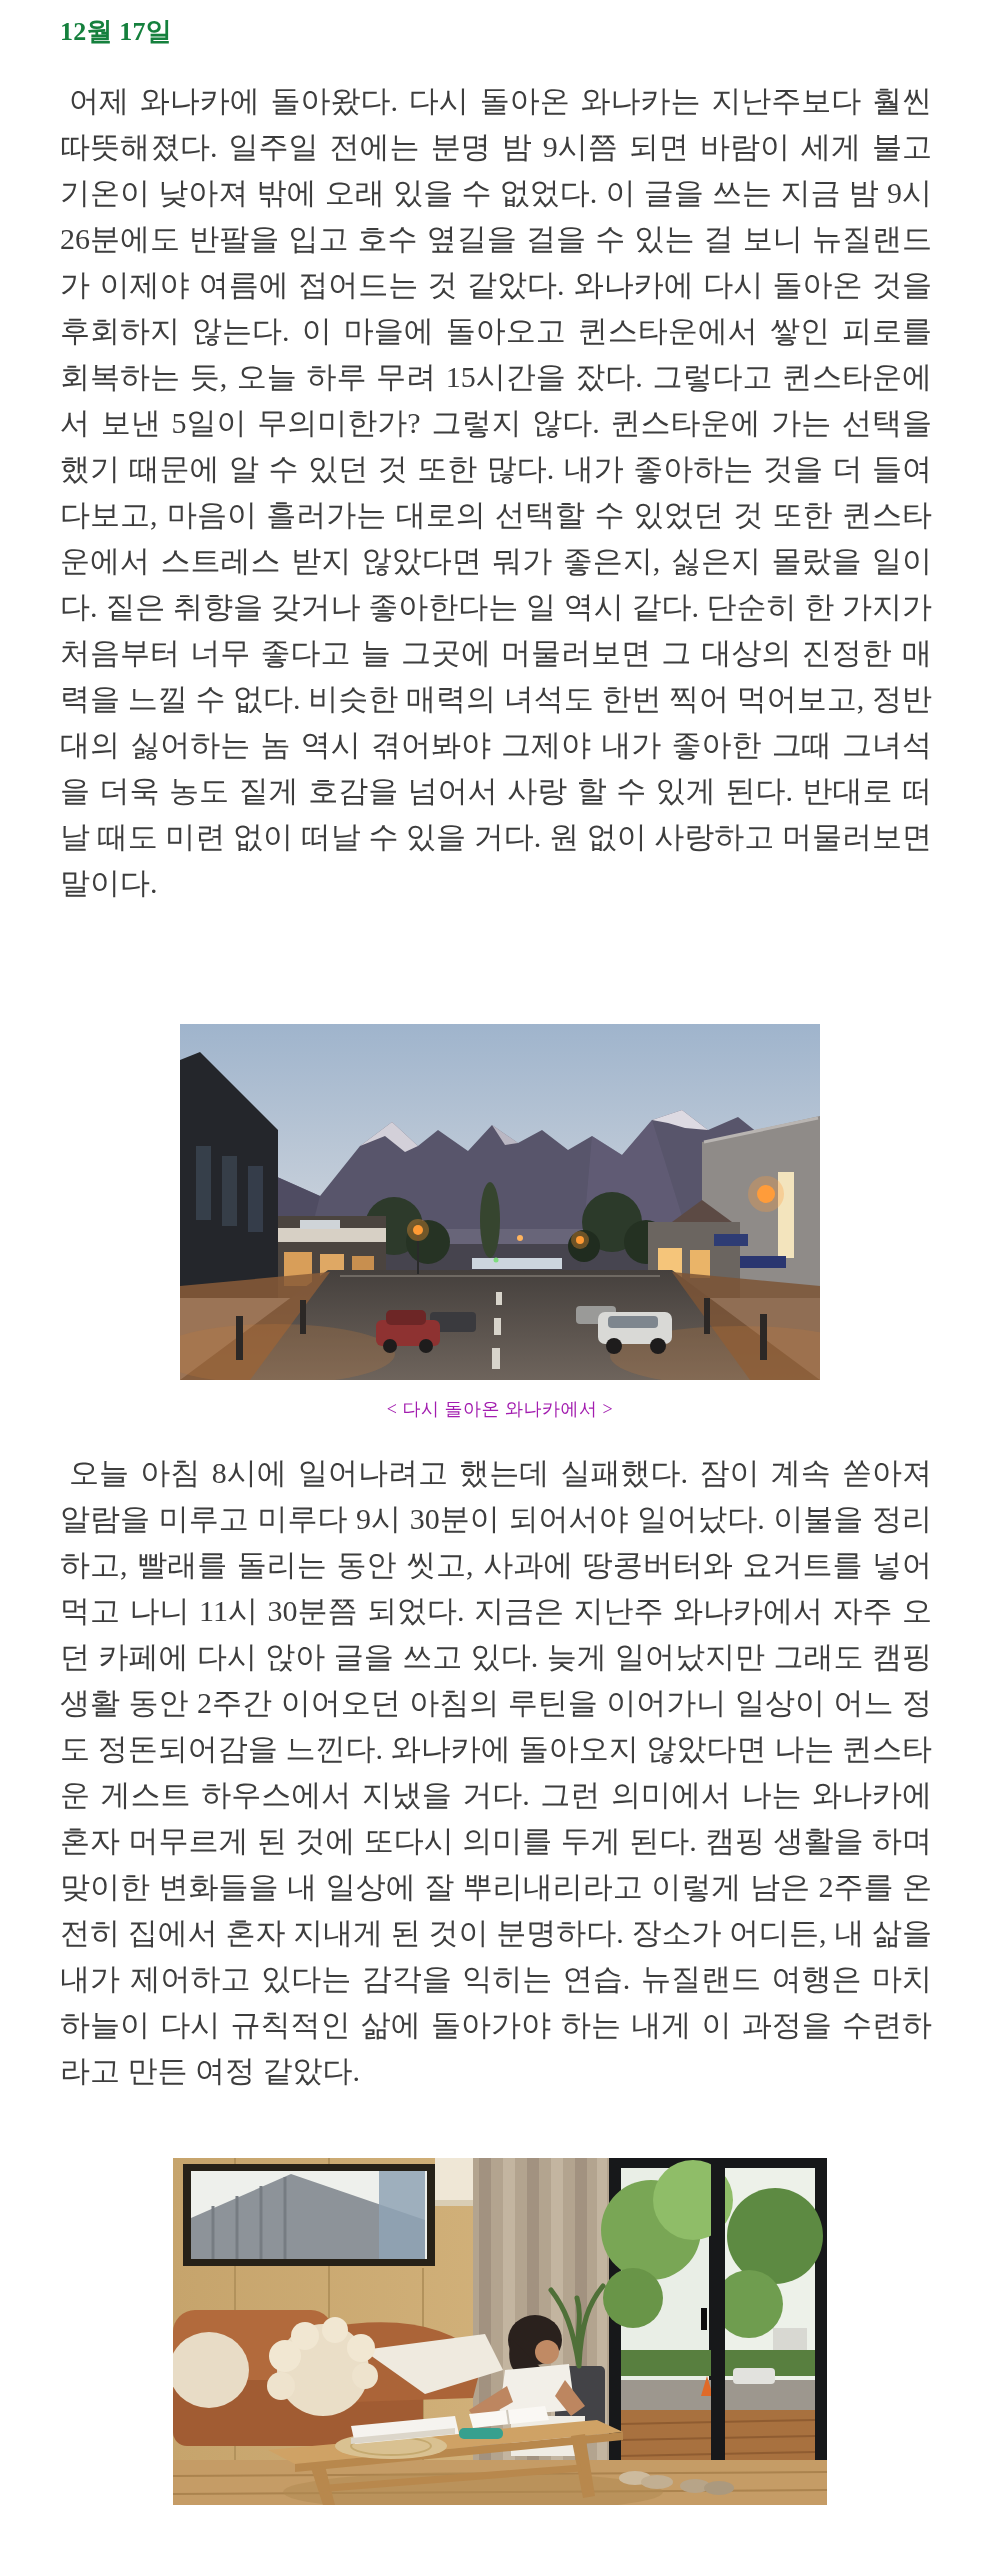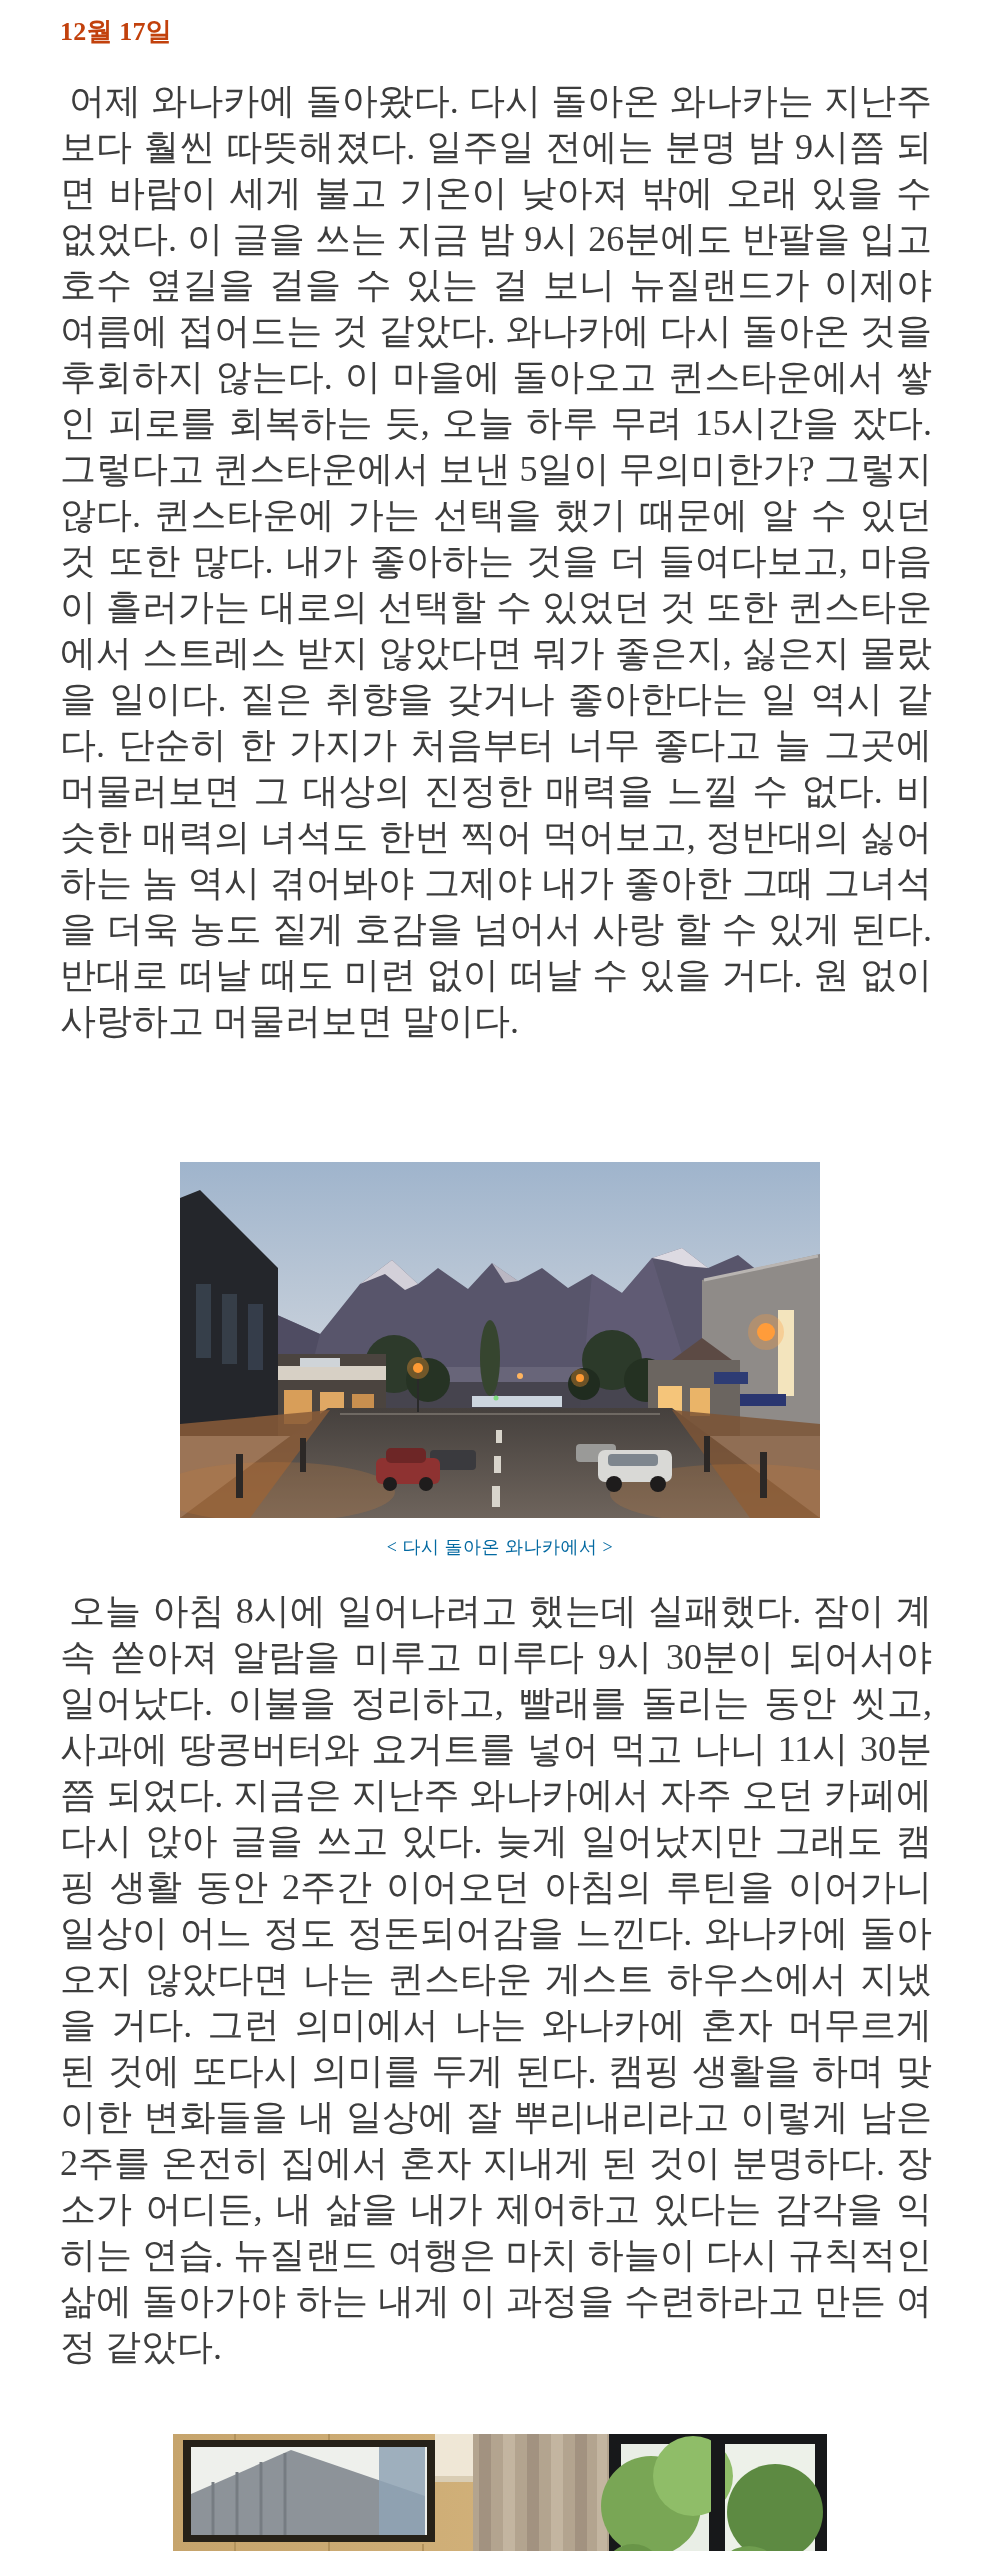--- a/index.html
+++ b/index.html
@@ -16,26 +16,26 @@
   }
   .content {
     padding: 0 58px 0 60px;
   }
   .entry-title {
     font-size: 26px;
     font-weight: 600;
     letter-spacing: 0.2px;
     margin: 0;
     line-height: 36px;
-    color: #c2410c;
+    color: #15803d;
   }
   #entry1-title { margin-top: 14px; }
   #entry2-title { margin-top: 58px; }
   .entry-text {
-    font-size: 36px;
+    font-size: 30px;
     line-height: 46px;
     text-align: justify;
     text-indent: 9px;
     margin: 28px 8px 0 0;
     color: #3d3d3d;
     word-break: normal;
   }
   figure {
     margin: 0;
     padding: 0;
@@ -48,21 +48,21 @@
     margin: 0 auto;
     line-height: 0;
   }
   #photo1 { width: 640px; height: 356px; }
   #photo2 { width: 654px; height: 347px; }
   .photo-frame svg { display: block; width: 100%; height: 100%; }
   figcaption {
     margin-top: 16px;
     font-size: 18px;
     line-height: 26px;
-    color: #0369a1;
+    color: #a21caf;
     text-align: center;
     letter-spacing: 0.5px;
   }
 </style>
 </head>
 <body>
 
 <article class="content">
 
   <h2 id="entry1-title" class="entry-title">12월 17일</h2>

